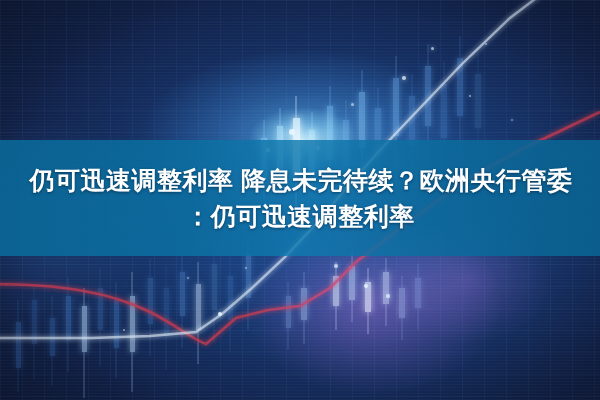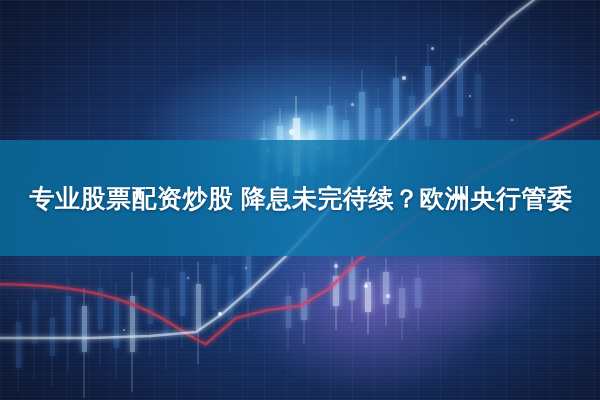--- a/index.html
+++ b/index.html
@@ -306,16 +306,17 @@
       <div class="dot" style="left: 510.8px; top: 118.8px; width: 2.4px; height: 2.4px; opacity: 0.45; box-shadow: rgba(200, 235, 255, 0.9) 0px 0px 3.6px;"></div>
       <div class="dot" style="left: 186.7px; top: 276.7px; width: 2.6px; height: 2.6px; opacity: 0.5; box-shadow: rgba(200, 235, 255, 0.9) 0px 0px 3.9px;"></div>
       <div class="dot" style="left: 334.2px; top: 264.2px; width: 3.6px; height: 3.6px; opacity: 0.7; box-shadow: rgba(200, 235, 255, 0.9) 0px 0px 5.4px;"></div>
       <div class="dot" style="left: 244.7px; top: 266.7px; width: 2.6px; height: 2.6px; opacity: 0.5; box-shadow: rgba(200, 235, 255, 0.9) 0px 0px 3.9px;"></div>
     </div>
 
   <div class="layer bg-vignette"></div>
   <div class="layer scan-lines"></div>
 
   <div class="banner" id="banner" style="top: 140px; height: 116px;">
-    <div class="line line-1">专业股票配资炒股 降息未完待续？欧洲央行管委</div>
+    <div class="line line-1">仍可迅速调整利率 降息未完待续？欧洲央行管委</div>
+    <div class="line line-2">：仍可迅速调整利率</div>
   </div>
 
 </div>
 
 </body></html>

